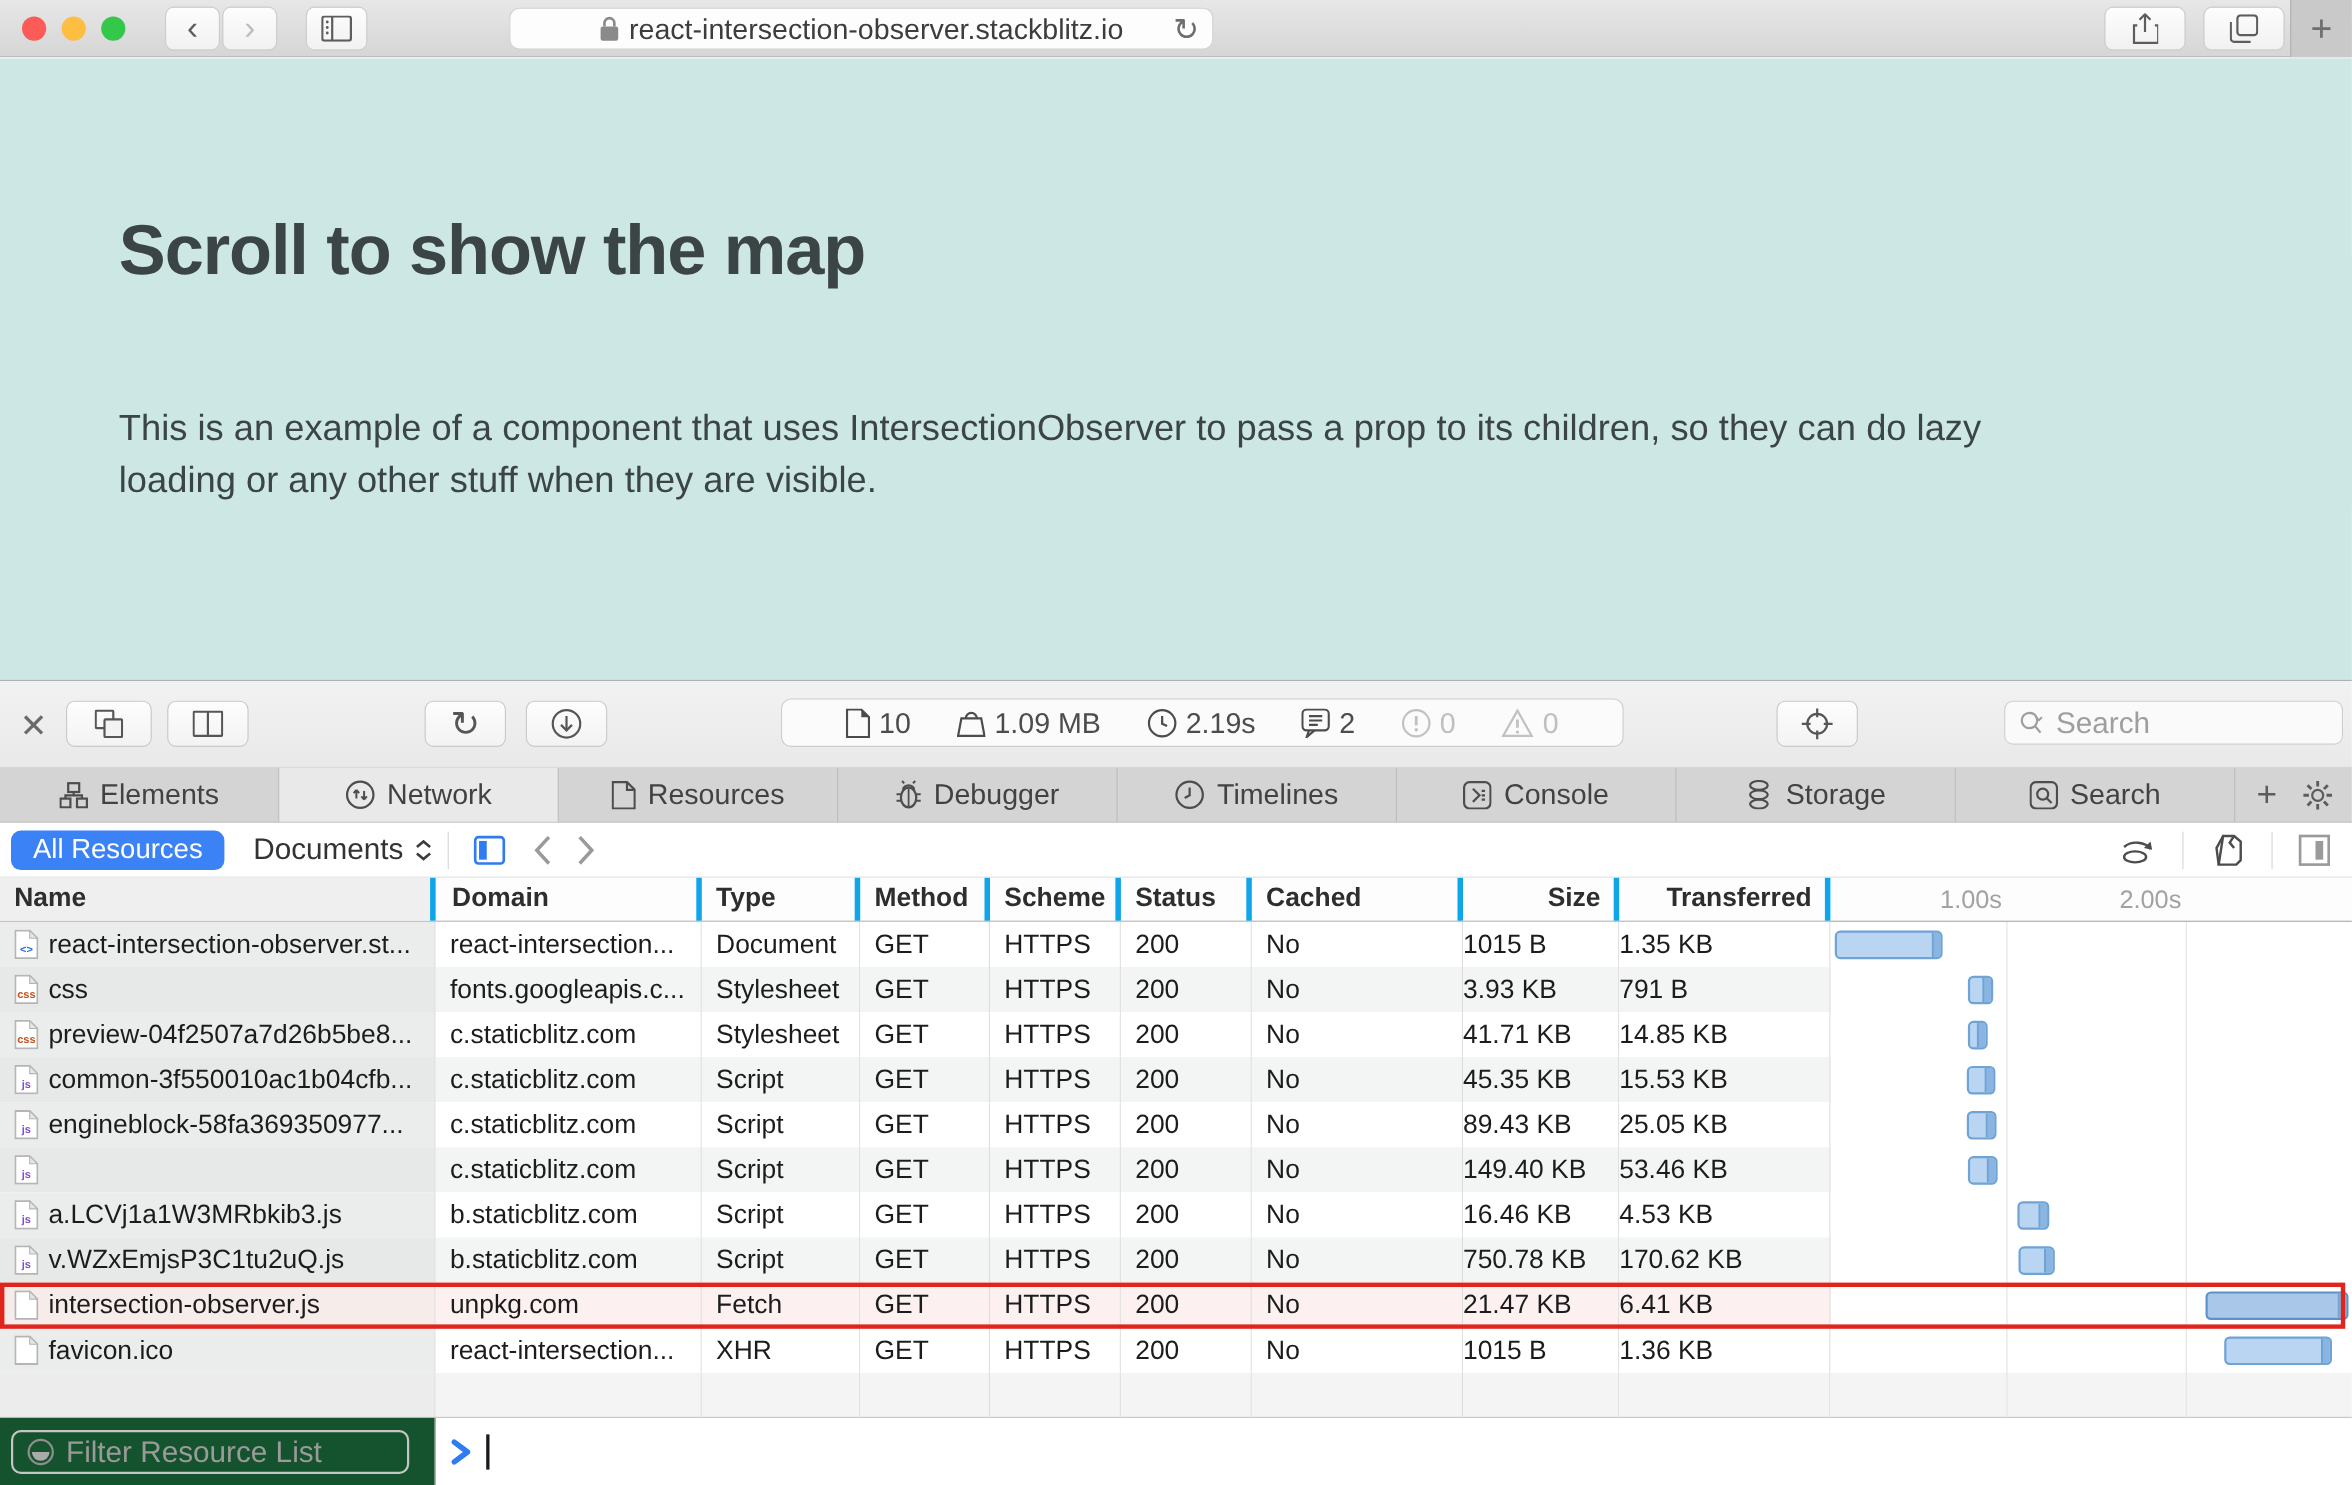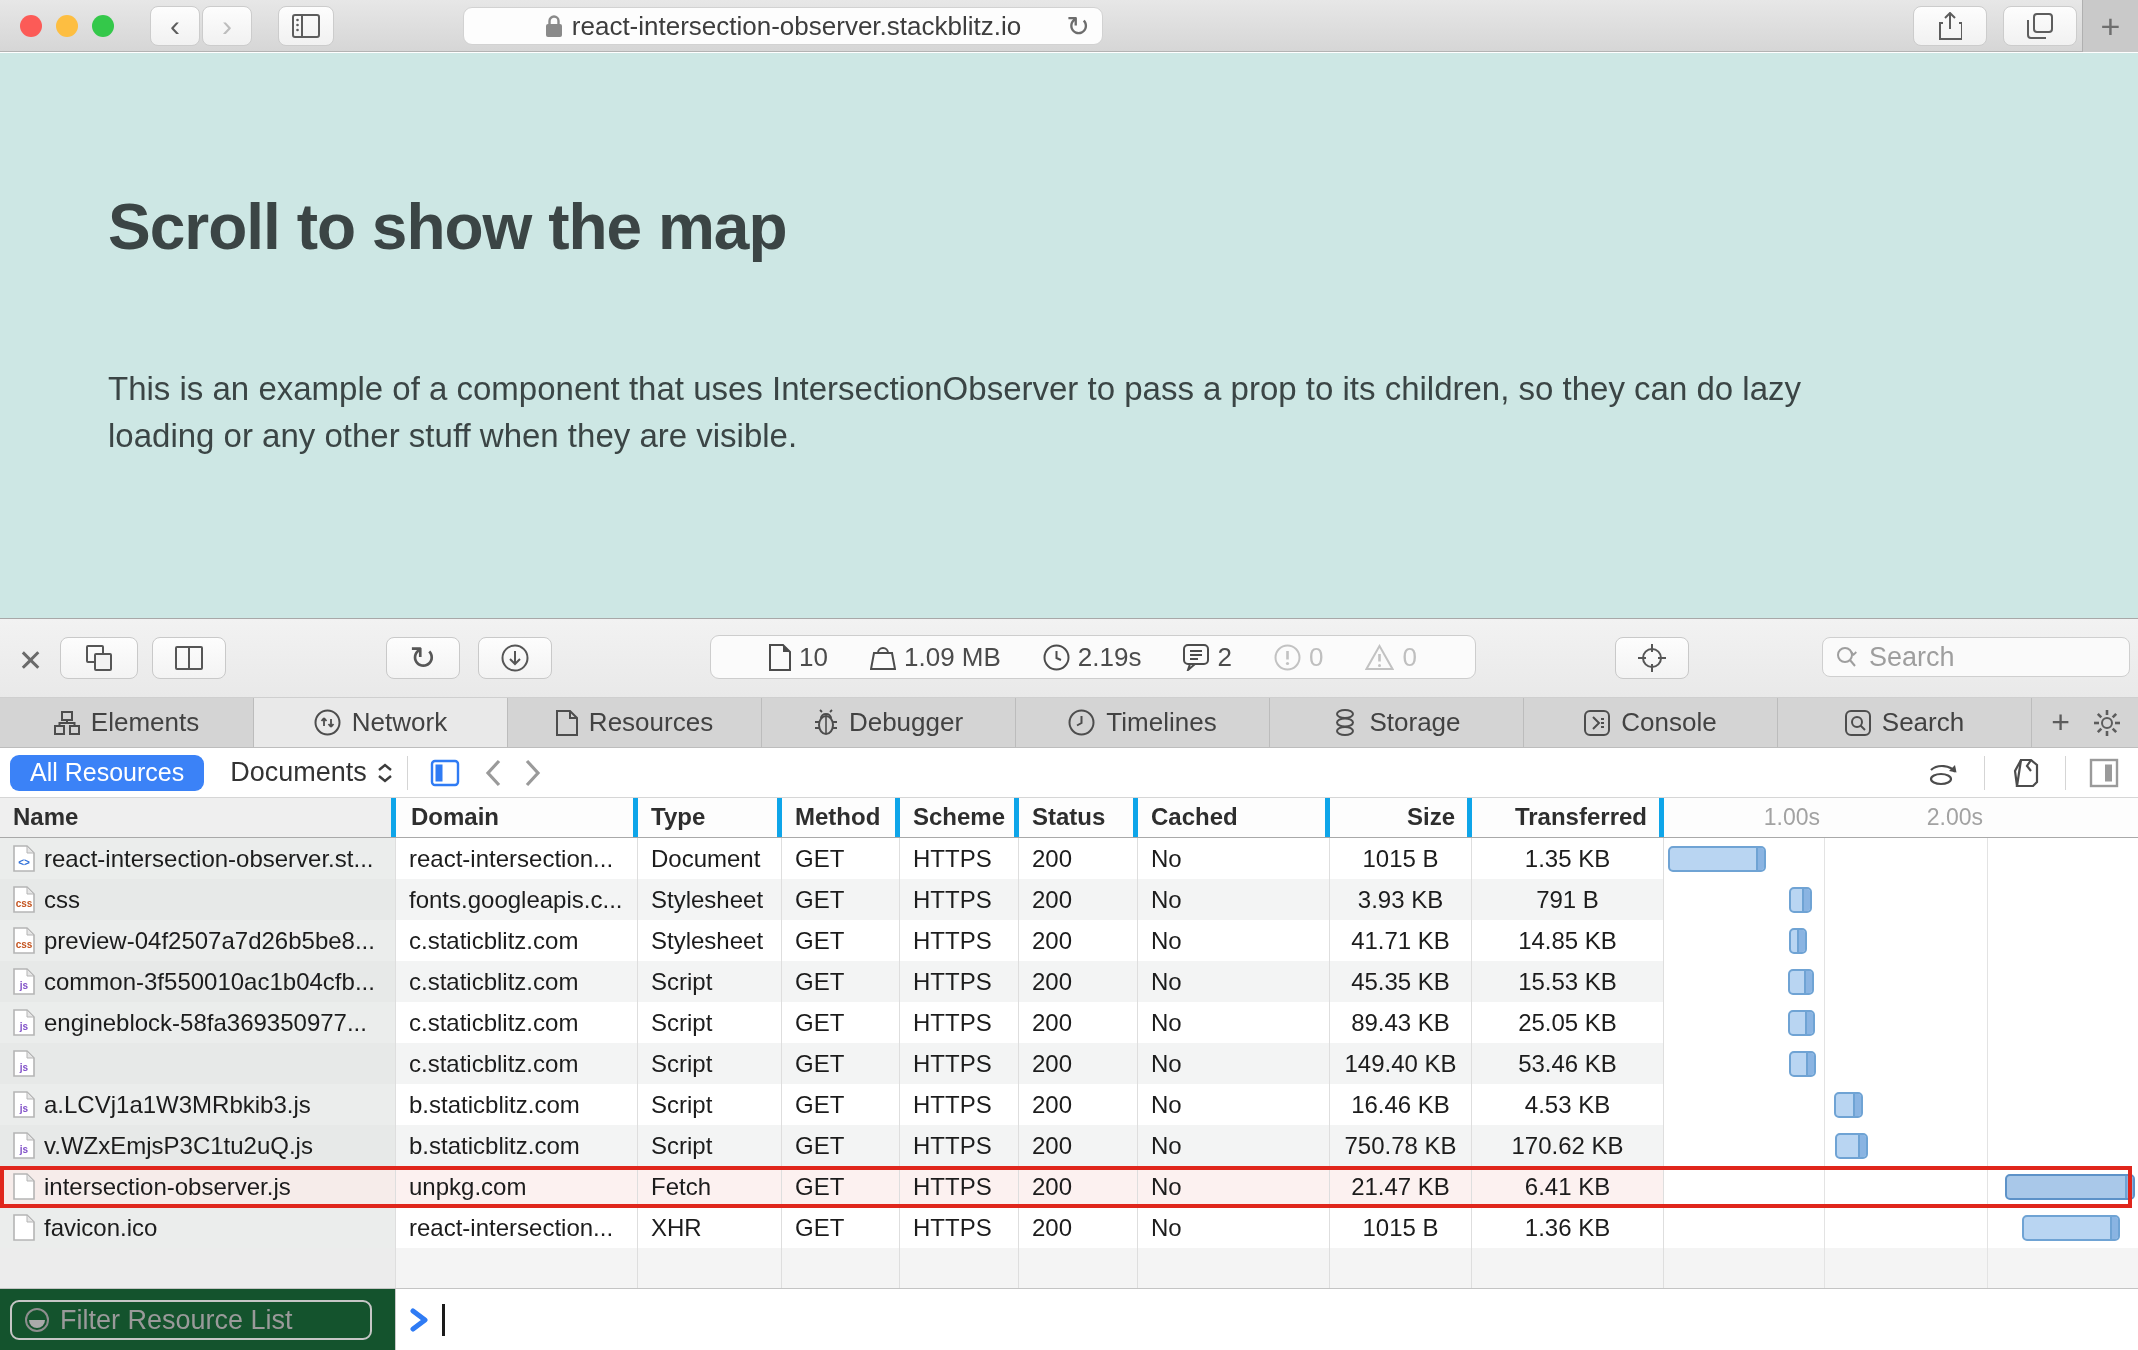--- a/index.html
+++ b/index.html
@@ -73,21 +73,21 @@
     white-space:nowrap; overflow:hidden; }
   .hcell.r { text-align:right; padding-right:12px; padding-left:0; }
   .hcell.name { background:#efefef; }
   .hcell.wf { border-right:none; position:relative; }
   .tick { position:absolute; top:0; line-height:38px; font-weight:400; color:#a2a2a2; font-size:23px; }
 
   .net-rows { position:relative; z-index:2; }
   .net-row { display:flex; height:41px; font-size:24px; color:#1c1c1c; }
   .cell { height:100%; line-height:41px; padding-left:13px; border-right:1px solid #dedede;
     white-space:nowrap; overflow:hidden; background:#fff; }
-  .cell.r { text-align:center; padding-left:0; }
+  .cell.r { text-align:left; padding-left:0; }
   .cell.wf { border-right:none; position:relative; background:transparent !important; }
   .cell.namec { display:flex; align-items:center; gap:9px; background:#ebedec; }
   .net-row.even .cell { background:#f3f4f4; }
   .net-row.even .cell.namec { background:#e7e9e8; }
   .net-row.highlighted .cell { background:#fcf1f0; }
   .net-row.highlighted .cell.namec { background:#f6ecea; }
 
   .wbar { position:absolute; top:8px; height:26px; background:#b9d5f2; border:2px solid #6fa3d4;
     border-radius:5px; }
   .wbar .cap { position:absolute; right:0; top:0; bottom:0; width:8px; background:#8ab4e2;
@@ -342,39 +342,39 @@
     <span class="ticon">
         <svg width="27" height="27" viewBox="0 0 27 27">
           <circle cx="13.5" cy="13.5" r="12" fill="none" stroke="#4d4d4d" stroke-width="2"></circle>
           <path d="M13.5 7 V14 L9 16.5" fill="none" stroke="#4d4d4d" stroke-width="2"></path>
         </svg>
       </span>
     <span>Timelines</span>
   </div>
   <div class="dt-tab">
     <span class="ticon">
-        <svg width="26" height="27" viewBox="0 0 26 27">
-          <ellipse cx="13" cy="5" rx="8" ry="4" fill="none" stroke="#4d4d4d" stroke-width="2"></ellipse>
-          <ellipse cx="13" cy="13.5" rx="8" ry="4" fill="none" stroke="#4d4d4d" stroke-width="2"></ellipse>
-          <ellipse cx="13" cy="22" rx="8" ry="4" fill="none" stroke="#4d4d4d" stroke-width="2"></ellipse>
-        </svg>
-      </span>
-    <span>Storage</span>
-  </div>
-  <div class="dt-tab">
-    <span class="ticon">
         <svg width="26" height="26" viewBox="0 0 26 26">
           <rect x="1" y="1" width="24" height="24" rx="5" fill="none" stroke="#4d4d4d" stroke-width="2"></rect>
           <path d="M9 7 L15 13 L9 19" fill="none" stroke="#4d4d4d" stroke-width="2"></path>
           <line x1="17" y1="9" x2="20" y2="9" stroke="#4d4d4d" stroke-width="2"></line>
           <line x1="17" y1="13" x2="20" y2="13" stroke="#4d4d4d" stroke-width="2"></line>
           <line x1="17" y1="17" x2="20" y2="17" stroke="#4d4d4d" stroke-width="2"></line>
         </svg>
       </span>
     <span>Console</span>
+  </div>
+  <div class="dt-tab">
+    <span class="ticon">
+        <svg width="26" height="27" viewBox="0 0 26 27">
+          <ellipse cx="13" cy="5" rx="8" ry="4" fill="none" stroke="#4d4d4d" stroke-width="2"></ellipse>
+          <ellipse cx="13" cy="13.5" rx="8" ry="4" fill="none" stroke="#4d4d4d" stroke-width="2"></ellipse>
+          <ellipse cx="13" cy="22" rx="8" ry="4" fill="none" stroke="#4d4d4d" stroke-width="2"></ellipse>
+        </svg>
+      </span>
+    <span>Storage</span>
   </div>
   <div class="dt-tab">
     <span class="ticon">
         <svg width="26" height="26" viewBox="0 0 26 26">
           <rect x="1" y="1" width="24" height="24" rx="5" fill="none" stroke="#4d4d4d" stroke-width="2"></rect>
           <circle cx="12" cy="12" r="5" fill="none" stroke="#4d4d4d" stroke-width="2"></circle>
           <line x1="15.5" y1="15.5" x2="20" y2="20" stroke="#4d4d4d" stroke-width="2"></line>
         </svg>
       </span>
     <span>Search</span>

